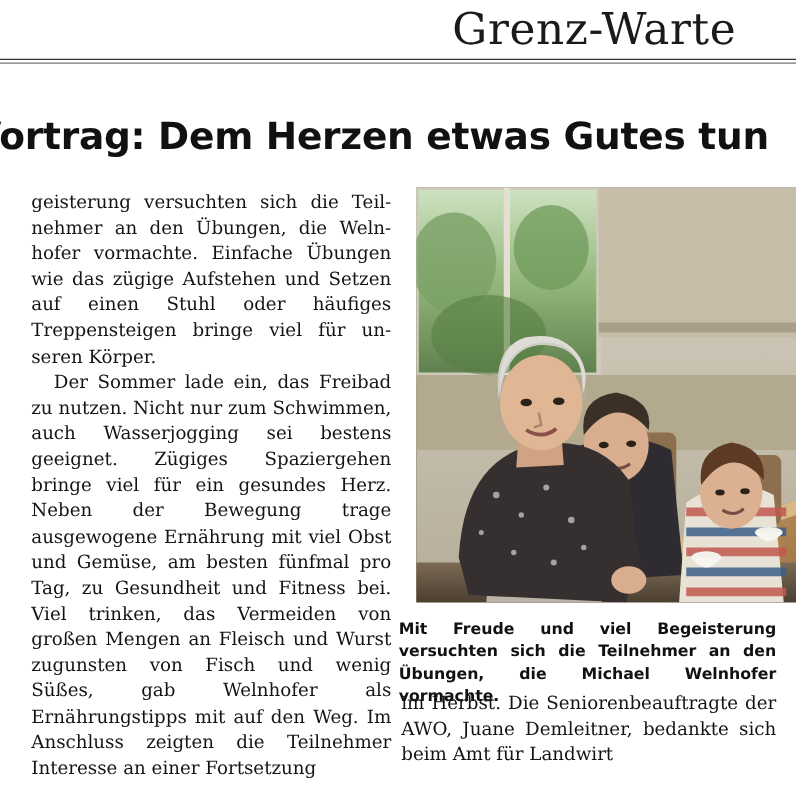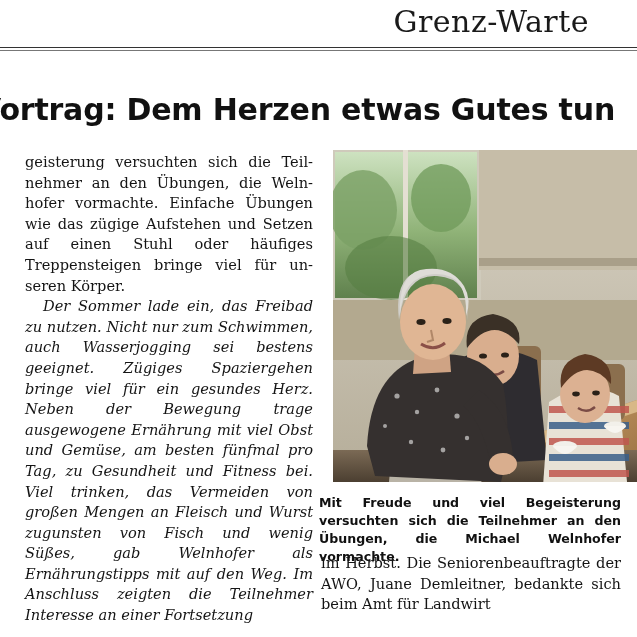--- a/index.html
+++ b/index.html
@@ -21,21 +21,21 @@
     top: 0;
     left: 0;
     width: 637px;
     height: 50px;
   }
   .masthead-title {
     position: absolute;
     right: 48px;
     top: 4px;
     font-family: "DejaVu Serif", serif;
-    font-size: 30px;
+    font-size: 35px;
     font-weight: 400;
     letter-spacing: 0.5px;
     color: #1a1a1a;
     white-space: nowrap;
   }
   .rule-top {
     position: absolute;
     left: 0;
     top: 47px;
     width: 637px;
@@ -74,21 +74,20 @@
     color: #141414;
     text-align: justify;
     text-justify: inter-word;
     hyphens: manual;
   }
   .col p {
     margin: 0;
   }
   .col p.indent {
     text-indent: 18px;
-    font-style: italic;
   }
 
   
   .col-left {
     left: -14px;
     top: 152px;
     width: 26px;
     overflow: hidden;
   }
   .col-left .stub {

